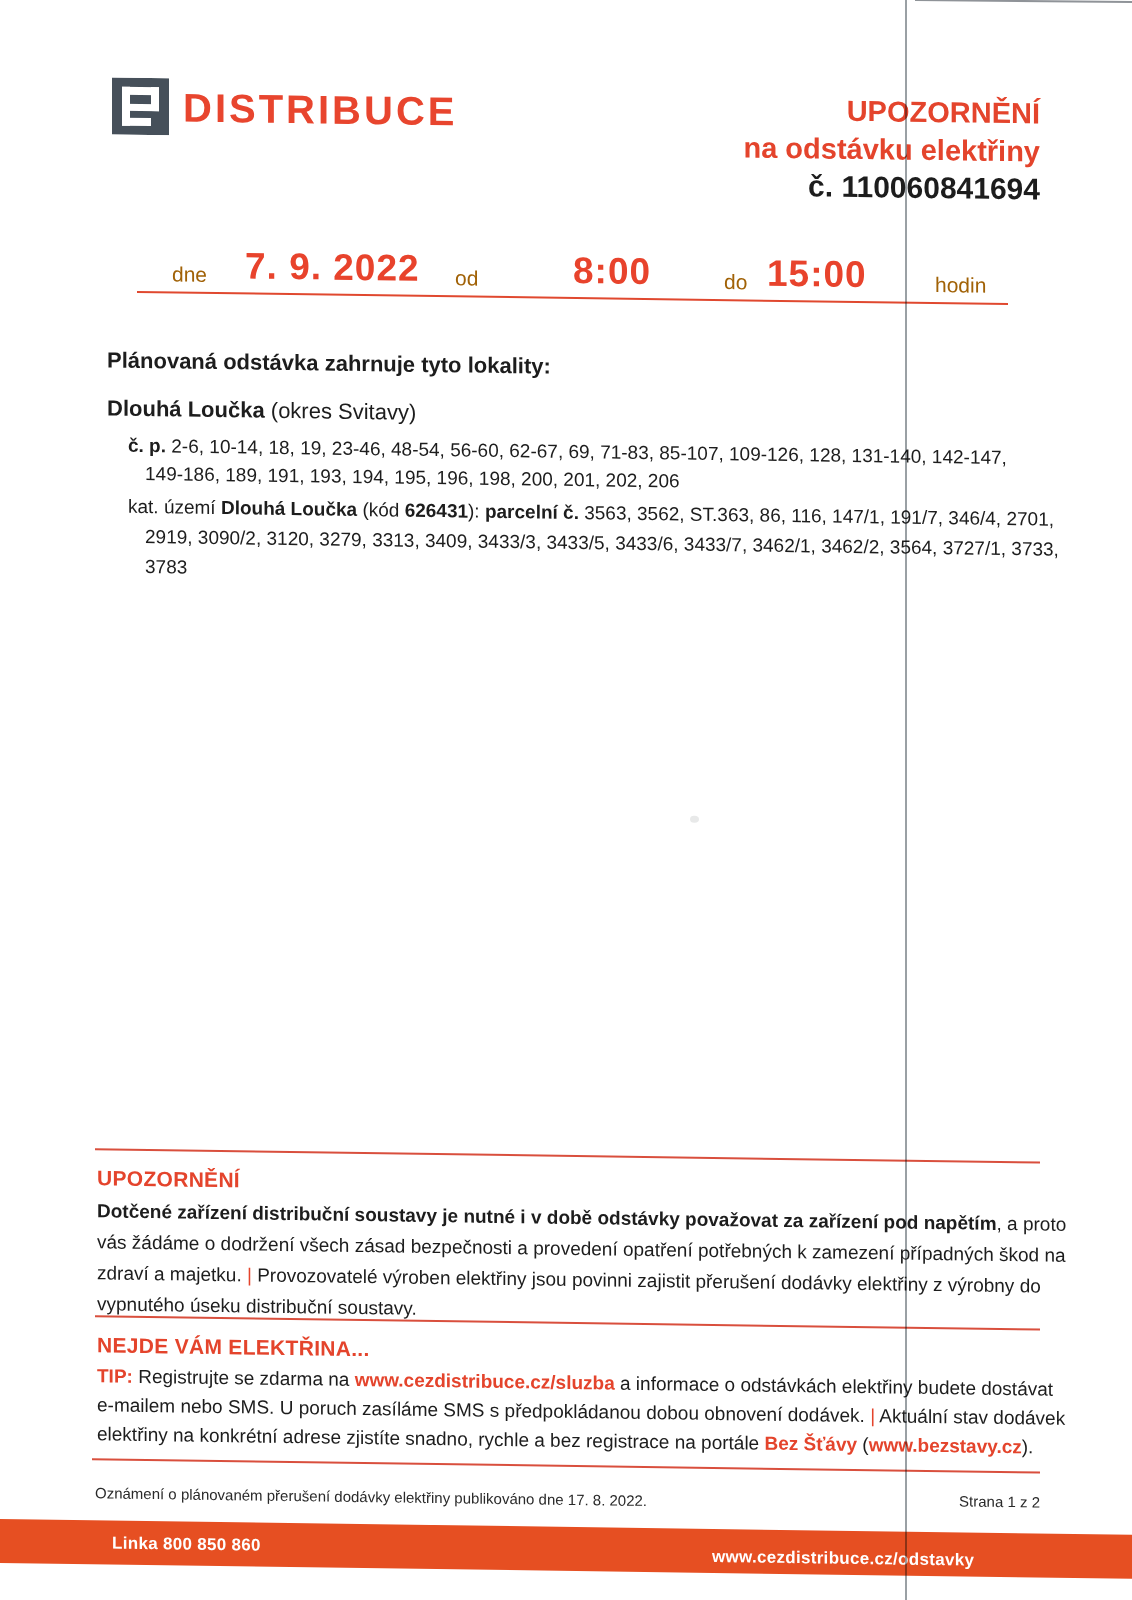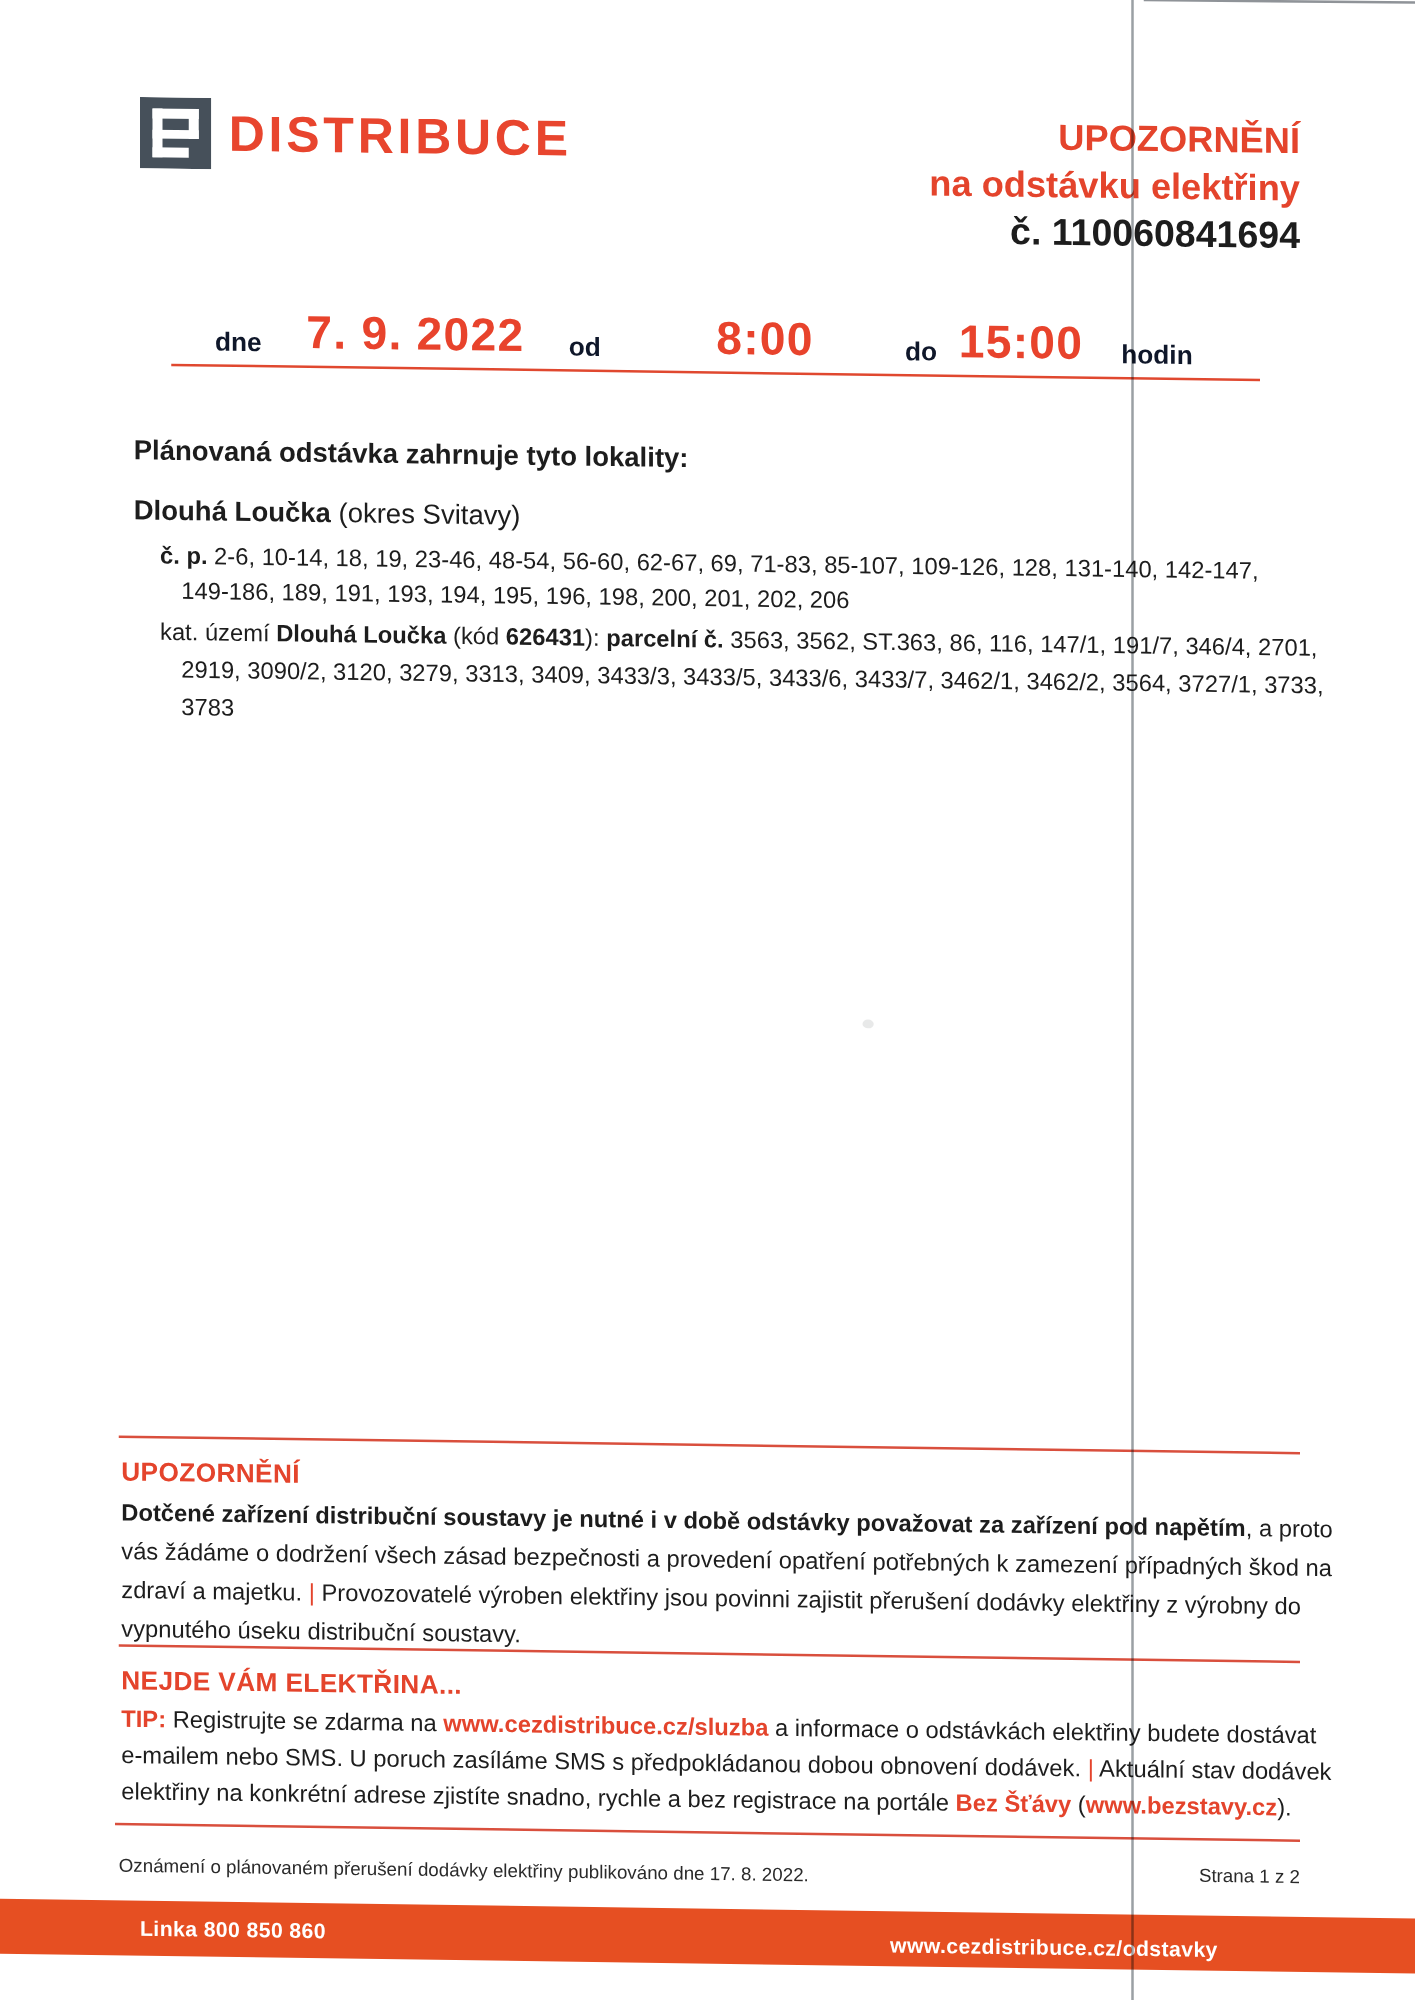--- a/index.html
+++ b/index.html
@@ -14,21 +14,21 @@
   .rb{color:#e4442c;font-weight:bold;}
   
   .logo-box{left:112px;top:76px;width:57px;height:57px;}
   .wordmark{left:183px;top:83px;font-size:40px;font-weight:bold;color:#e8452e;
             letter-spacing:3px;}
   .notice-block{left:640px;top:80px;width:400px;text-align:right;line-height:38px;}
   .notice-l12{font-size:29px;font-weight:bold;color:#e4442c;}
   .notice-l3{font-size:30px;font-weight:bold;color:#1d1d1d;}
   
   .sched{left:140px;top:241px;width:871px;height:54px;}
-  .sched .small{position:absolute;top:19px;font-size:21px;font-weight:bold;color:#0f172a;}
+  .sched .small{position:absolute;top:19px;font-size:21px;font-weight:normal;color:#a16207;}
   .sched .big{position:absolute;top:0;font-size:37px;font-weight:bold;color:#e8432c;
               line-height:44px;letter-spacing:1px;}
   .sched-underline{left:137px;top:289px;width:871px;height:2px;background:#e0482f;}
   
   .loc-heading{left:107px;top:346px;font-size:22px;font-weight:bold;}
   .loc-place{left:107px;top:394px;font-size:22px;}
   .para-num{left:128px;font-size:19px;line-height:28px;width:1000px;
             padding-left:17px;text-indent:-17px;}
   .cp{top:430px;}
   .kat{top:490px;line-height:30px;}
@@ -80,21 +80,21 @@
     <div class="notice-l3">č. 110060841694</div>
   </div>
 
   <div class="abs sched">
     <span class="small" style="left:32px">dne</span>
     <span class="big" style="left:105px">7. 9. 2022</span>
     <span class="small" style="left:315px">od</span>
     <span class="big" style="left:433px">8:00</span>
     <span class="small" style="left:584px">do</span>
     <span class="big" style="left:627px">15:00</span>
-    <span class="small" style="left:757px">hodin</span>
+    <span class="small" style="left:795px">hodin</span>
   </div>
   <div class="abs sched-underline"></div>
 
   <div class="abs loc-heading">Plánovaná odstávka zahrnuje tyto lokality:</div>
   <div class="abs loc-place"><span class="b">Dlouhá Loučka</span><span> (okres Svitavy)</span></div>
   <div class="abs para-num cp"><span class="b">č. p. </span><span>2-6, 10-14, 18, 19, 23-46, 48-54, 56-60, 62-67, 69, 71-83, 85-107, 109-126, 128, 131-140, 142-147,</span><br><span>149-186, 189, 191, 193, 194, 195, 196, 198, 200, 201, 202, 206</span></div>
   <div class="abs para-num kat"><span>kat. území </span><span class="b">Dlouhá Loučka</span><span> (kód </span><span class="b">626431</span><span>): </span><span class="b">parcelní č.</span><span> 3563, 3562, ST.363, 86, 116, 147/1, 191/7, 346/4, 2701,</span><br><span>2919, 3090/2, 3120, 3279, 3313, 3409, 3433/3, 3433/5, 3433/6, 3433/7, 3462/1, 3462/2, 3564, 3727/1, 3733,</span><br><span>3783</span></div>
 
   <div class="abs divider div1"></div>
   <div class="abs sec-heading warn-heading">UPOZORNĚNÍ</div>

